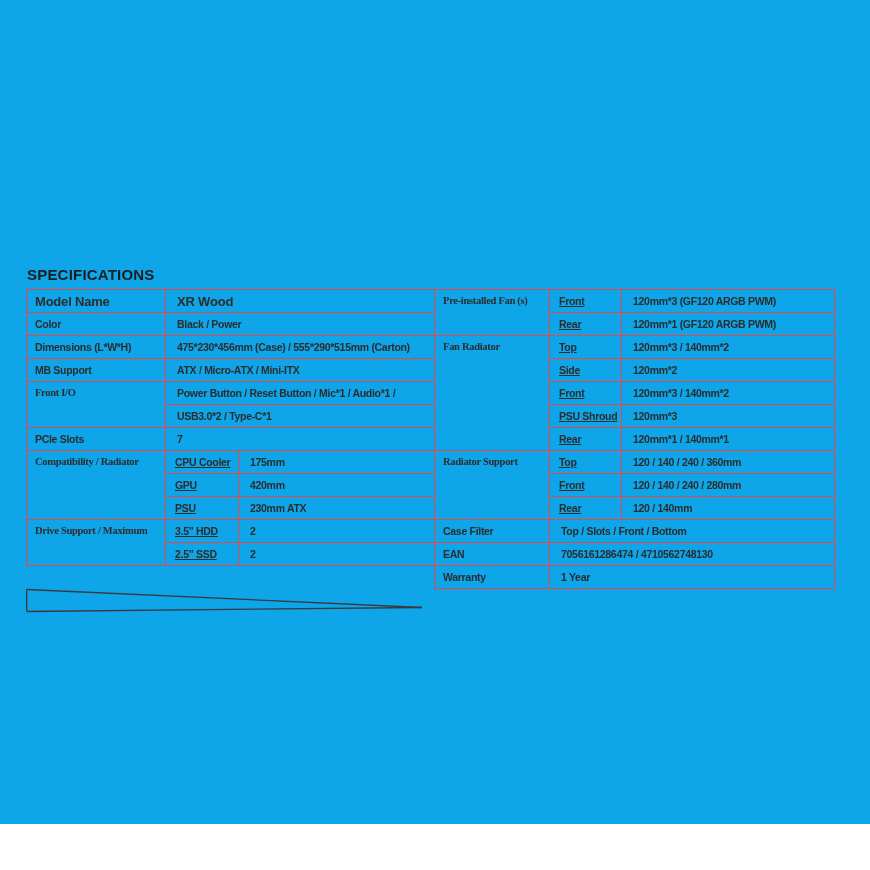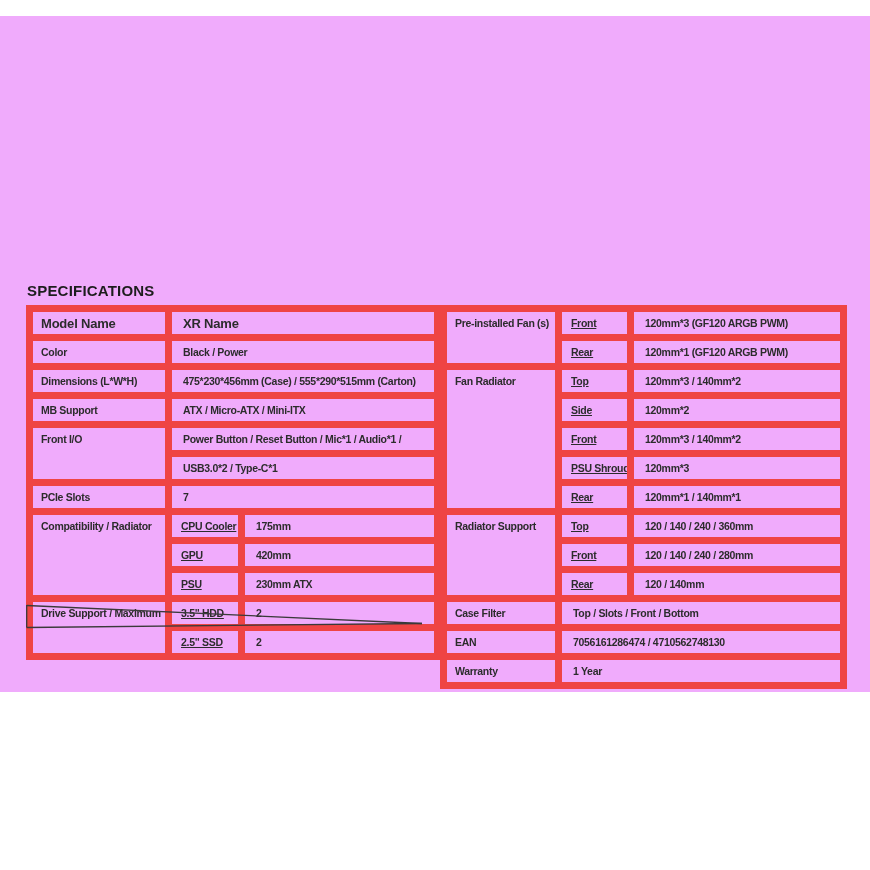--- a/index.html
+++ b/index.html
@@ -3,25 +3,24 @@
 <meta charset="utf-8">
 <style>
   html, body {
     margin: 0;
     padding: 0;
     background: #ffffff;
   }
   .page {
     position: relative;
     width: 870px;
-    height: 676px;
-    background: #f0abfc;
+    height: 824px;
+    background: #0ea5e9;
     overflow: hidden;
     font-family: "Liberation Sans", sans-serif;
-    margin-top: 16px;
   }
   .sheet {
     position: absolute;
     left: 26px;
     top: 266px;
     width: 810px;
   }
   .title {
     margin: 0 0 6px 1px;
     font-size: 15px;
@@ -34,38 +33,38 @@
     display: flex;
     align-items: flex-start;
   }
   table.spec {
     border-collapse: collapse;
     table-layout: fixed;
   }
   table.spec.tbl-left  { width: 408px; }
   table.spec.tbl-right { width: 400px; margin-left: -1px; }
   table.spec td {
-    border: 7px solid #ef4444;
+    border: 1px solid #ef4444;
     height: 22px;
     padding: 0;
     vertical-align: middle;
     white-space: nowrap;
     overflow: hidden;
     font-weight: 700;
     font-size: 10.5px;
     letter-spacing: -0.3px;
     color: #2c2c2c;
   }
   table.spec td.label { padding-left: 8px; vertical-align: middle; }
   table.spec td.sub   { padding-left: 9px; text-decoration: underline; }
   table.spec td.val   { padding-left: 11px; }
   
   table.tbl-left tr:first-child td { font-size: 13px; letter-spacing: -0.2px; }
   
-  table.spec td.label[rowspan] { vertical-align: top; padding-top: 5px; }
+  table.spec td.label[rowspan] { vertical-align: top; padding-top: 5px; font-family: Liberation Serif, serif; }
   .wedge {
     position: absolute;
     left: 0;
     top: 297px;
     pointer-events: none;
   }
 </style>
 </head>
 <body>
 
@@ -76,21 +75,21 @@
 
       <table class="spec tbl-left">
         <colgroup>
           <col style="width:139px">
           <col style="width:73px">
           <col style="width:196px">
         </colgroup>
         <tbody>
             <tr>
               <td class="label">Model Name</td>
-              <td class="val" colspan="2">XR Name</td>
+              <td class="val" colspan="2">XR Wood</td>
             </tr>
             <tr>
               <td class="label">Color</td>
               <td class="val" colspan="2">Black / Power</td>
             </tr>
             <tr>
               <td class="label">Dimensions (L*W*H)</td>
               <td class="val" colspan="2">475*230*456mm (Case) / 555*290*515mm (Carton)</td>
             </tr>
             <tr>

